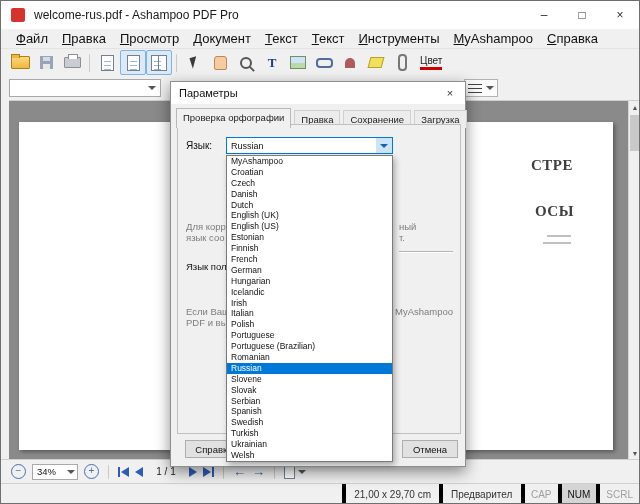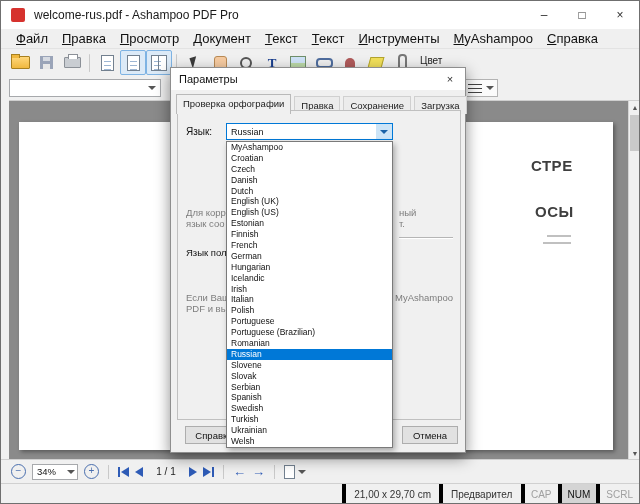--- a/index.html
+++ b/index.html
@@ -44,31 +44,31 @@
   .ic-color .tb-ico{font-size:10px;color:#222;border-bottom:3px solid #c00;padding-bottom:1px;}
   #toolbar2{position:absolute;left:0;top:75px;width:100%;height:24px;display:flex;align-items:center;padding-left:8px;box-sizing:border-box;}
   #font-combo{width:152px;height:18px;background:#fff;border:1px solid #a7a9ac;display:flex;align-items:center;box-sizing:border-box;position:relative;}
   #font-combo .caret{position:absolute;right:4px;}
   #line-style-btn{position:absolute;left:463px;top:3px;width:34px;height:18px;border:1px solid #b3b3b3;background:#fbfbfb;display:flex;align-items:center;justify-content:center;gap:4px;box-sizing:border-box;}
   .lines-glyph{width:14px;height:9px;background:repeating-linear-gradient(to bottom,#444 0 1px,transparent 1px 4px);}
   .caret{width:0;height:0;border:4px solid transparent;border-top:4px solid #555;margin-top:4px;}
   
   #viewport{position:absolute;left:8px;top:99px;width:631px;height:359px;background:#8a8a8a;border-top:1px solid #cfcfcf;box-sizing:border-box;overflow:hidden;}
   #page{position:absolute;left:10px;top:21px;width:594px;height:328px;background:#ffffff;box-shadow:2px 2px 4px rgba(0,0,0,.35);}
-  .doc-heading{position:absolute;font-weight:bold;font-size:15px;color:#3f3f3f;letter-spacing:.5px;}
+  .doc-heading{position:absolute;font-weight:bold;font-size:15px;color:#3f3f3f;letter-spacing:.5px;font-family:Liberation Serif, serif;}
   #doc-frag1{left:512px;top:35px;}
   #doc-frag2{left:516px;top:81px;}
   .doc-line{position:absolute;height:2px;background:#c0c0c0;}
   
   #scrollbar{position:absolute;right:0;top:0;width:12px;height:359px;background:#f0f0f0;border-left:1px solid #d5d5d5;box-sizing:border-box;}
   .sb-btn{position:absolute;left:0;width:12px;height:13px;display:flex;align-items:center;justify-content:center;font-size:7px;color:#555;}
   #sb-up{top:0;}#sb-down{bottom:0;}
   #sb-thumb{position:absolute;left:1px;top:14px;width:9px;height:36px;background:#c9c9c9;}
   
-  #dialog{position:absolute;left:169px;top:66px;width:296px;height:386px;background:#f0f0f0;border:1px solid #8e8e8e;box-shadow:0 5px 14px rgba(0,0,0,.45);box-sizing:border-box;z-index:50;}
+  #dialog{position:absolute;left:169px;top:80px;width:296px;height:386px;background:#f0f0f0;border:1px solid #8e8e8e;box-shadow:0 5px 14px rgba(0,0,0,.45);box-sizing:border-box;z-index:50;}
   #dlg-titlebar{position:absolute;left:0;top:0;right:0;height:22px;background:#ffffff;display:flex;align-items:center;}
   #dlg-title{font-size:11px;color:#111;padding-left:8px;}
   #dlg-close{margin-left:auto;width:30px;height:100%;display:flex;align-items:center;justify-content:center;font-size:11px;color:#333;}
   #dlg-tabs{position:absolute;left:5px;top:26px;display:flex;align-items:flex-end;}
   .dlg-tab{font-size:9.5px;color:#222;padding:3px 6px;background:#ececec;border:1px solid #d0d0d0;border-bottom:none;margin-right:3px;white-space:nowrap;}
   .dlg-tab.active{background:#f0f0f0;border-color:#b9b9b9;padding-bottom:5px;position:relative;z-index:2;}
   #dlg-panel{position:absolute;left:6px;top:42px;width:284px;height:310px;border:1px solid #c0c0c0;background:#f0f0f0;box-sizing:border-box;}
   #lang-label{position:absolute;left:15px;top:58px;font-size:10px;color:#111;}
   #lang-combo{position:absolute;left:55px;top:55px;width:167px;height:17px;background:#fff;border:1px solid #0078d7;box-sizing:border-box;font-size:9px;color:#111;display:flex;align-items:center;padding-left:4px;}
   #lang-combo .combo-btn{position:absolute;right:0;top:0;bottom:0;width:16px;background:#cce4f7;display:flex;align-items:center;justify-content:center;}

